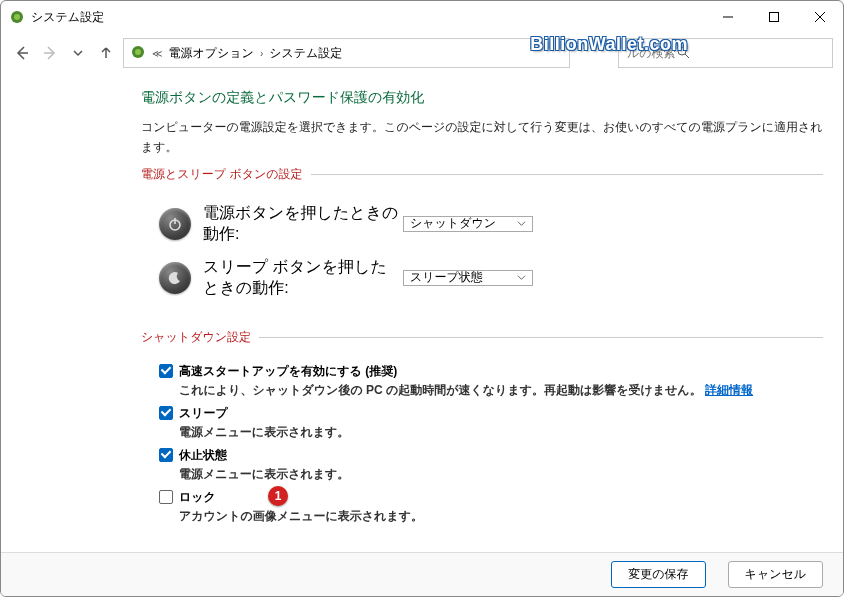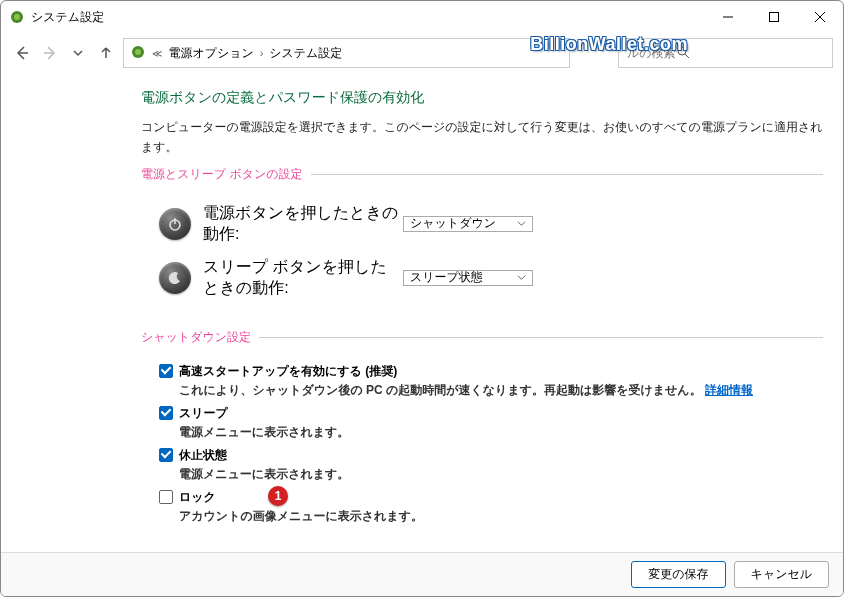--- a/index.html
+++ b/index.html
@@ -94,21 +94,21 @@
     }
     fieldset {
       border: none;
       border-top: 1px solid #ccc;
       padding: 14px 0 10px 0;
       margin-bottom: 14px;
     }
     legend {
       font-size: 12px;
       padding-right: 8px;
-      color: #ec4899;
+      color: #b91c1c;
     }
     .setting-row {
       display: flex;
       align-items: center;
       padding: 6px 0 6px 18px;
     }
     .round-icon {
       width: 32px; height: 32px;
       border-radius: 50%;
       background: radial-gradient(circle at 35% 30%, #888, #444 60%, #222);
@@ -166,22 +166,22 @@
       box-shadow: 0 1px 2px rgba(0,0,0,0.4);
     }
     .footer {
       position: absolute;
       bottom: 0; left: 0; right: 0;
       border-top: 1px solid #ddd;
       height: 44px;
       display: flex;
       align-items: center;
       justify-content: flex-end;
-      padding: 0 14px;
-      gap: 8px;
+      padding: 0 20px;
+      gap: 22px;
       background: #f9f9f9;
     }
     .btn {
       border: 1px solid #aaa;
       background: #fff;
       padding: 4px 16px;
       font-size: 12px;
       border-radius: 3px;
       cursor: pointer;
     }

